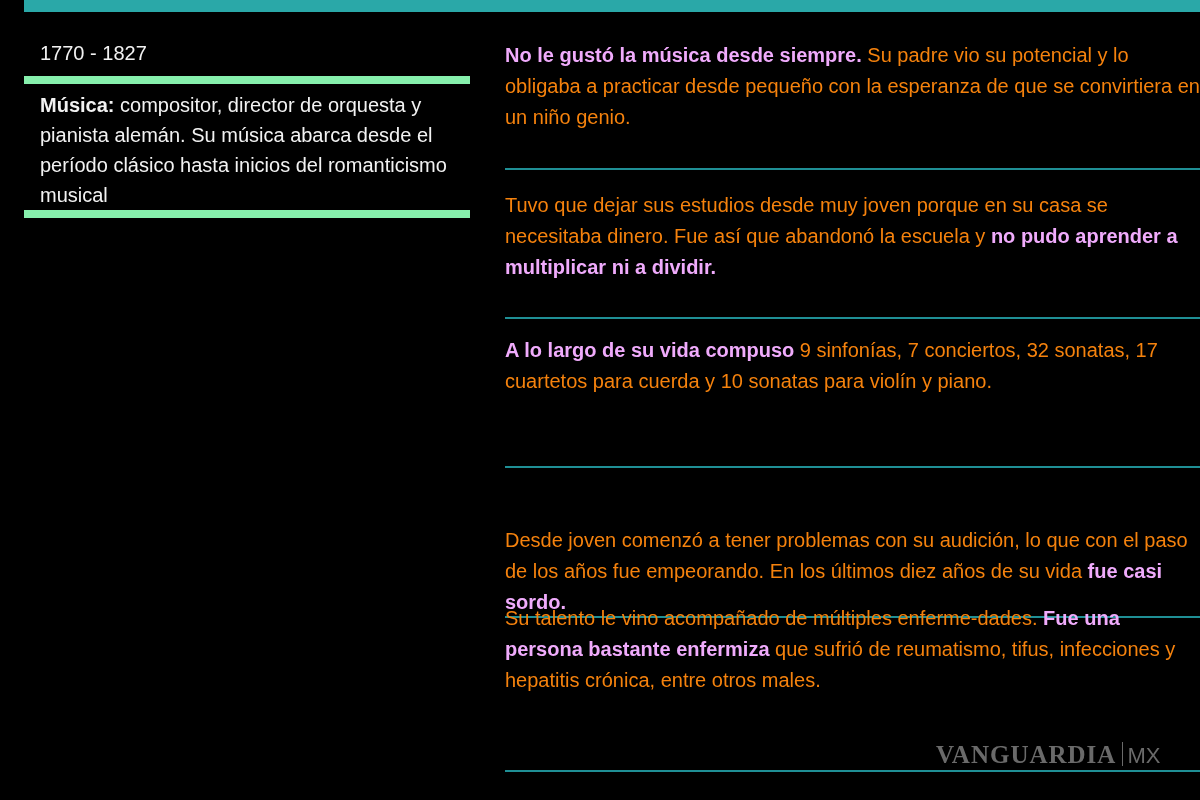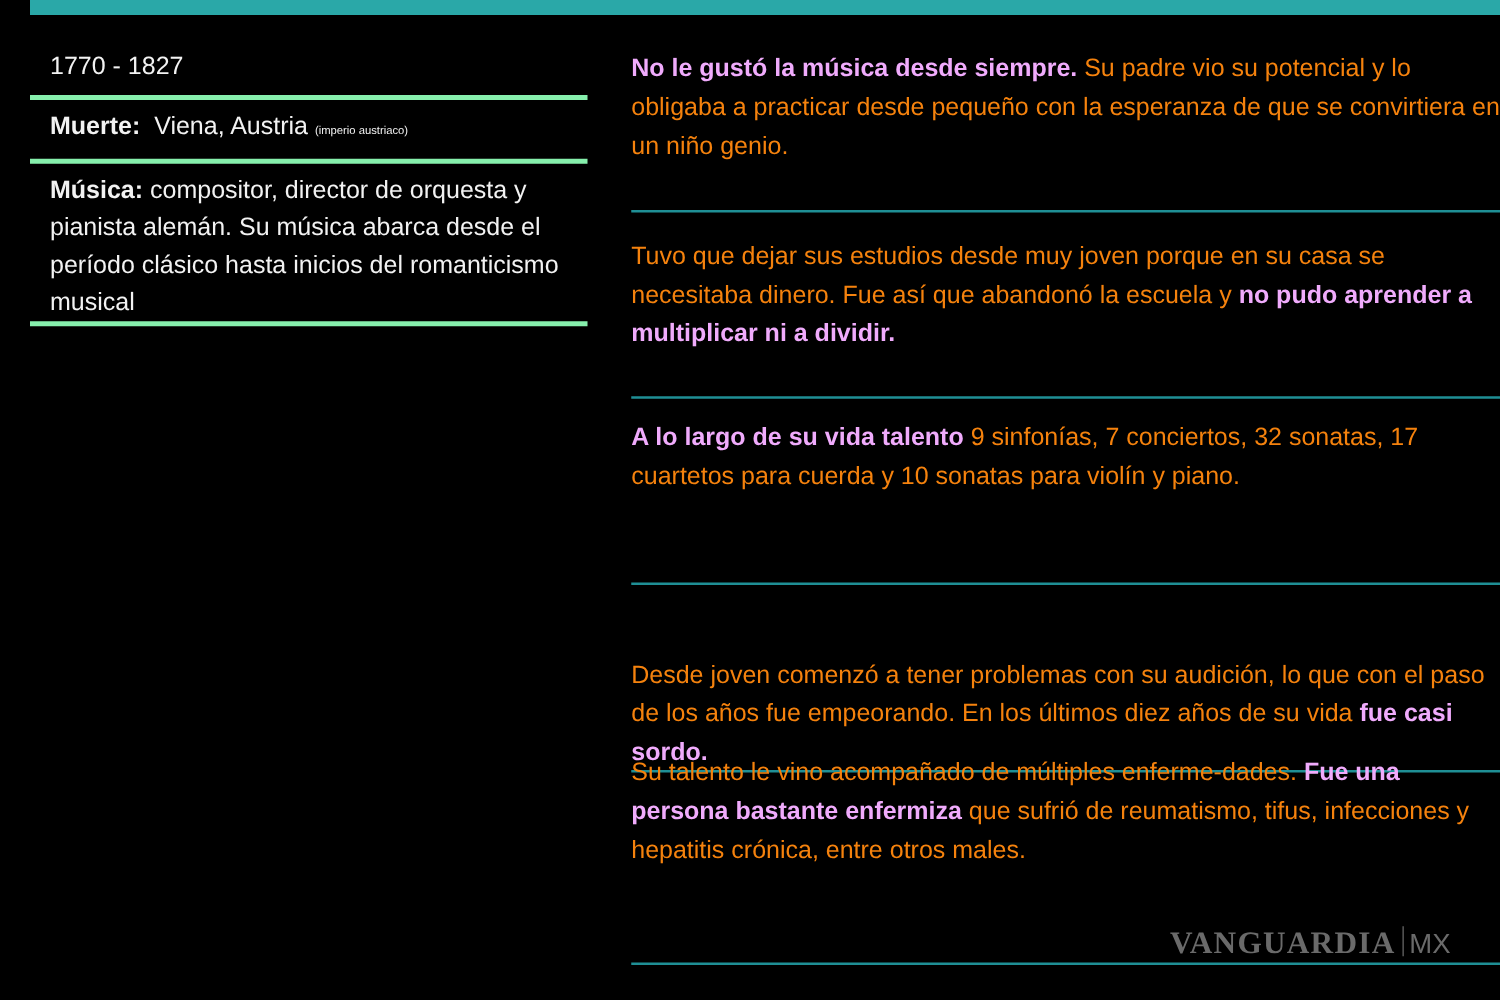--- a/index.html
+++ b/index.html
@@ -12,21 +12,21 @@
   .topbar {
     position:absolute; left:24px; top:0; width:1176px; height:12px;
     background:#2aa8a8;
   }
   .left {
     position:absolute; left:24px; top:30px; width:446px;
   }
   .lrow {
     color:#f2f2f2; font-size:20px; line-height:30px;
     padding:6px 0 8px 16px;
-    border-bottom:4px solid #86efac;
+    border-bottom:8px solid #86efac;
   }
   .lrow b { font-weight:bold; }
   .lrow .small { font-size:9px; }
   .lrow.first { padding-top:8px; }
   .lrow.music { line-height:30px; padding-bottom:0; }
   .right {
     position:absolute; left:505px; top:0; width:695px;
   }
   .rblock {
     position:absolute; left:0; width:695px;
@@ -47,41 +47,38 @@
 </style>
 </head>
 <body>
 
 <div class="topbar"></div>
 
 <div class="left">
   <div class="lrow first">
     <span>1770 - 1827</span>
   </div>
-  <div class="lrow">
-    <b>Muerte:</b><span style="white-space:pre">  Viena, Austria </span><span class="small">(imperio austriaco)</span>
-  </div>
   <div class="lrow music">
     <b>Música:</b><span> compositor, director de orquesta y pianista alemán. Su música abarca desde el período clásico hasta inicios del romanticismo musical</span>
   </div>
 </div>
 
 <div class="right">
   <div class="rblock" style="top:40px;">
     <span class="w">No le gustó la música desde siempre.</span><span> Su padre vio su potencial y lo obligaba a practicar desde pequeño con la esperanza de que se convirtiera en un niño genio.</span>
   </div>
   <div class="rline" style="top:168px;"></div>
 
   <div class="rblock" style="top:190px;">
     <span>Tuvo que dejar sus estudios desde muy joven porque en su casa se necesitaba dinero. Fue así que abandonó la escuela y </span><span class="w">no pudo aprender a multiplicar ni a dividir.</span>
   </div>
   <div class="rline" style="top:317px;"></div>
 
   <div class="rblock" style="top:335px;">
-    <span class="w">A lo largo de su vida talento</span><span> 9 sinfonías, 7 conciertos, 32 sonatas, 17 cuartetos para cuerda y 10 sonatas para violín y piano.</span>
+    <span class="w">A lo largo de su vida compuso</span><span> 9 sinfonías, 7 conciertos, 32 sonatas, 17 cuartetos para cuerda y 10 sonatas para violín y piano.</span>
   </div>
   <div class="rline" style="top:466px;"></div>
 
   <div class="rblock" style="top:487px;margin-top:38px;">
     <span>Desde joven comenzó a tener problemas con su audición, lo que con el paso de los años fue empeorando. En los últimos diez años de su vida </span><span class="w">fue casi sordo.</span>
   </div>
   <div class="rline" style="top:616px;"></div>
 
   <div class="rblock" style="top:603px;">
     <span>Su talento le vino acompañado de múltiples enferme-dades. </span><span class="w">Fue una persona bastante enfermiza</span><span> que sufrió de reumatismo, tifus, infecciones y hepatitis crónica, entre otros males.</span>

